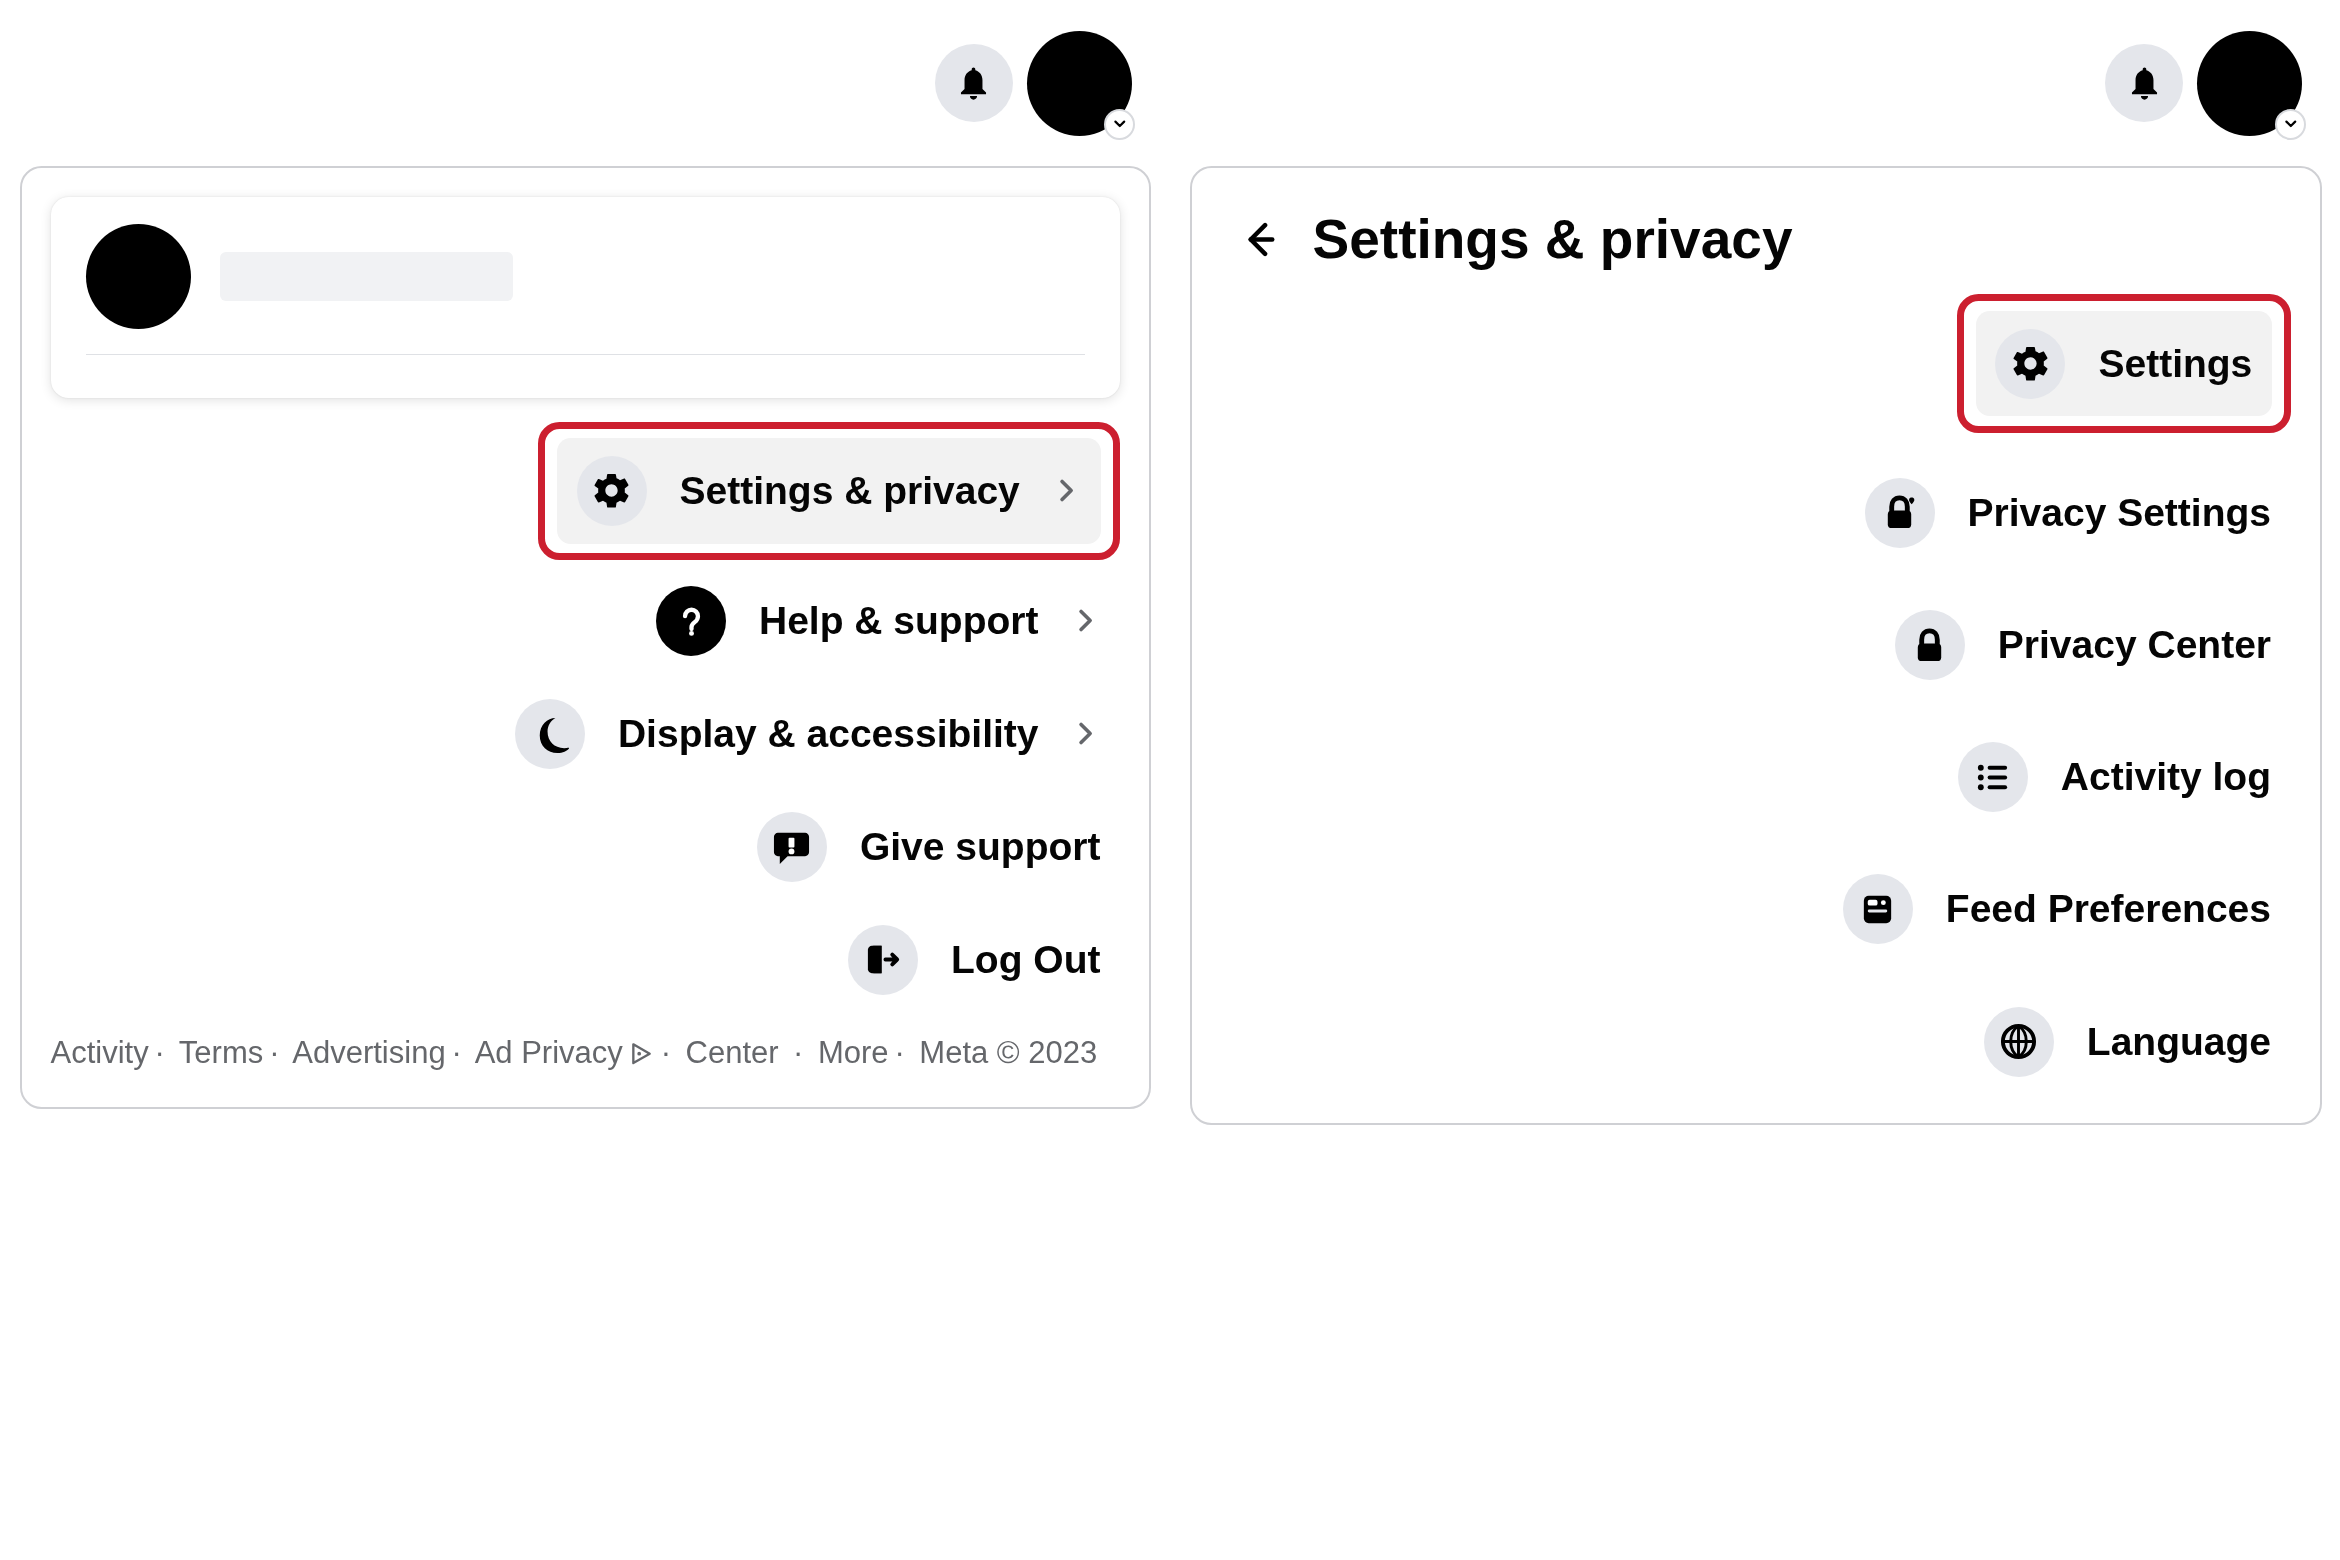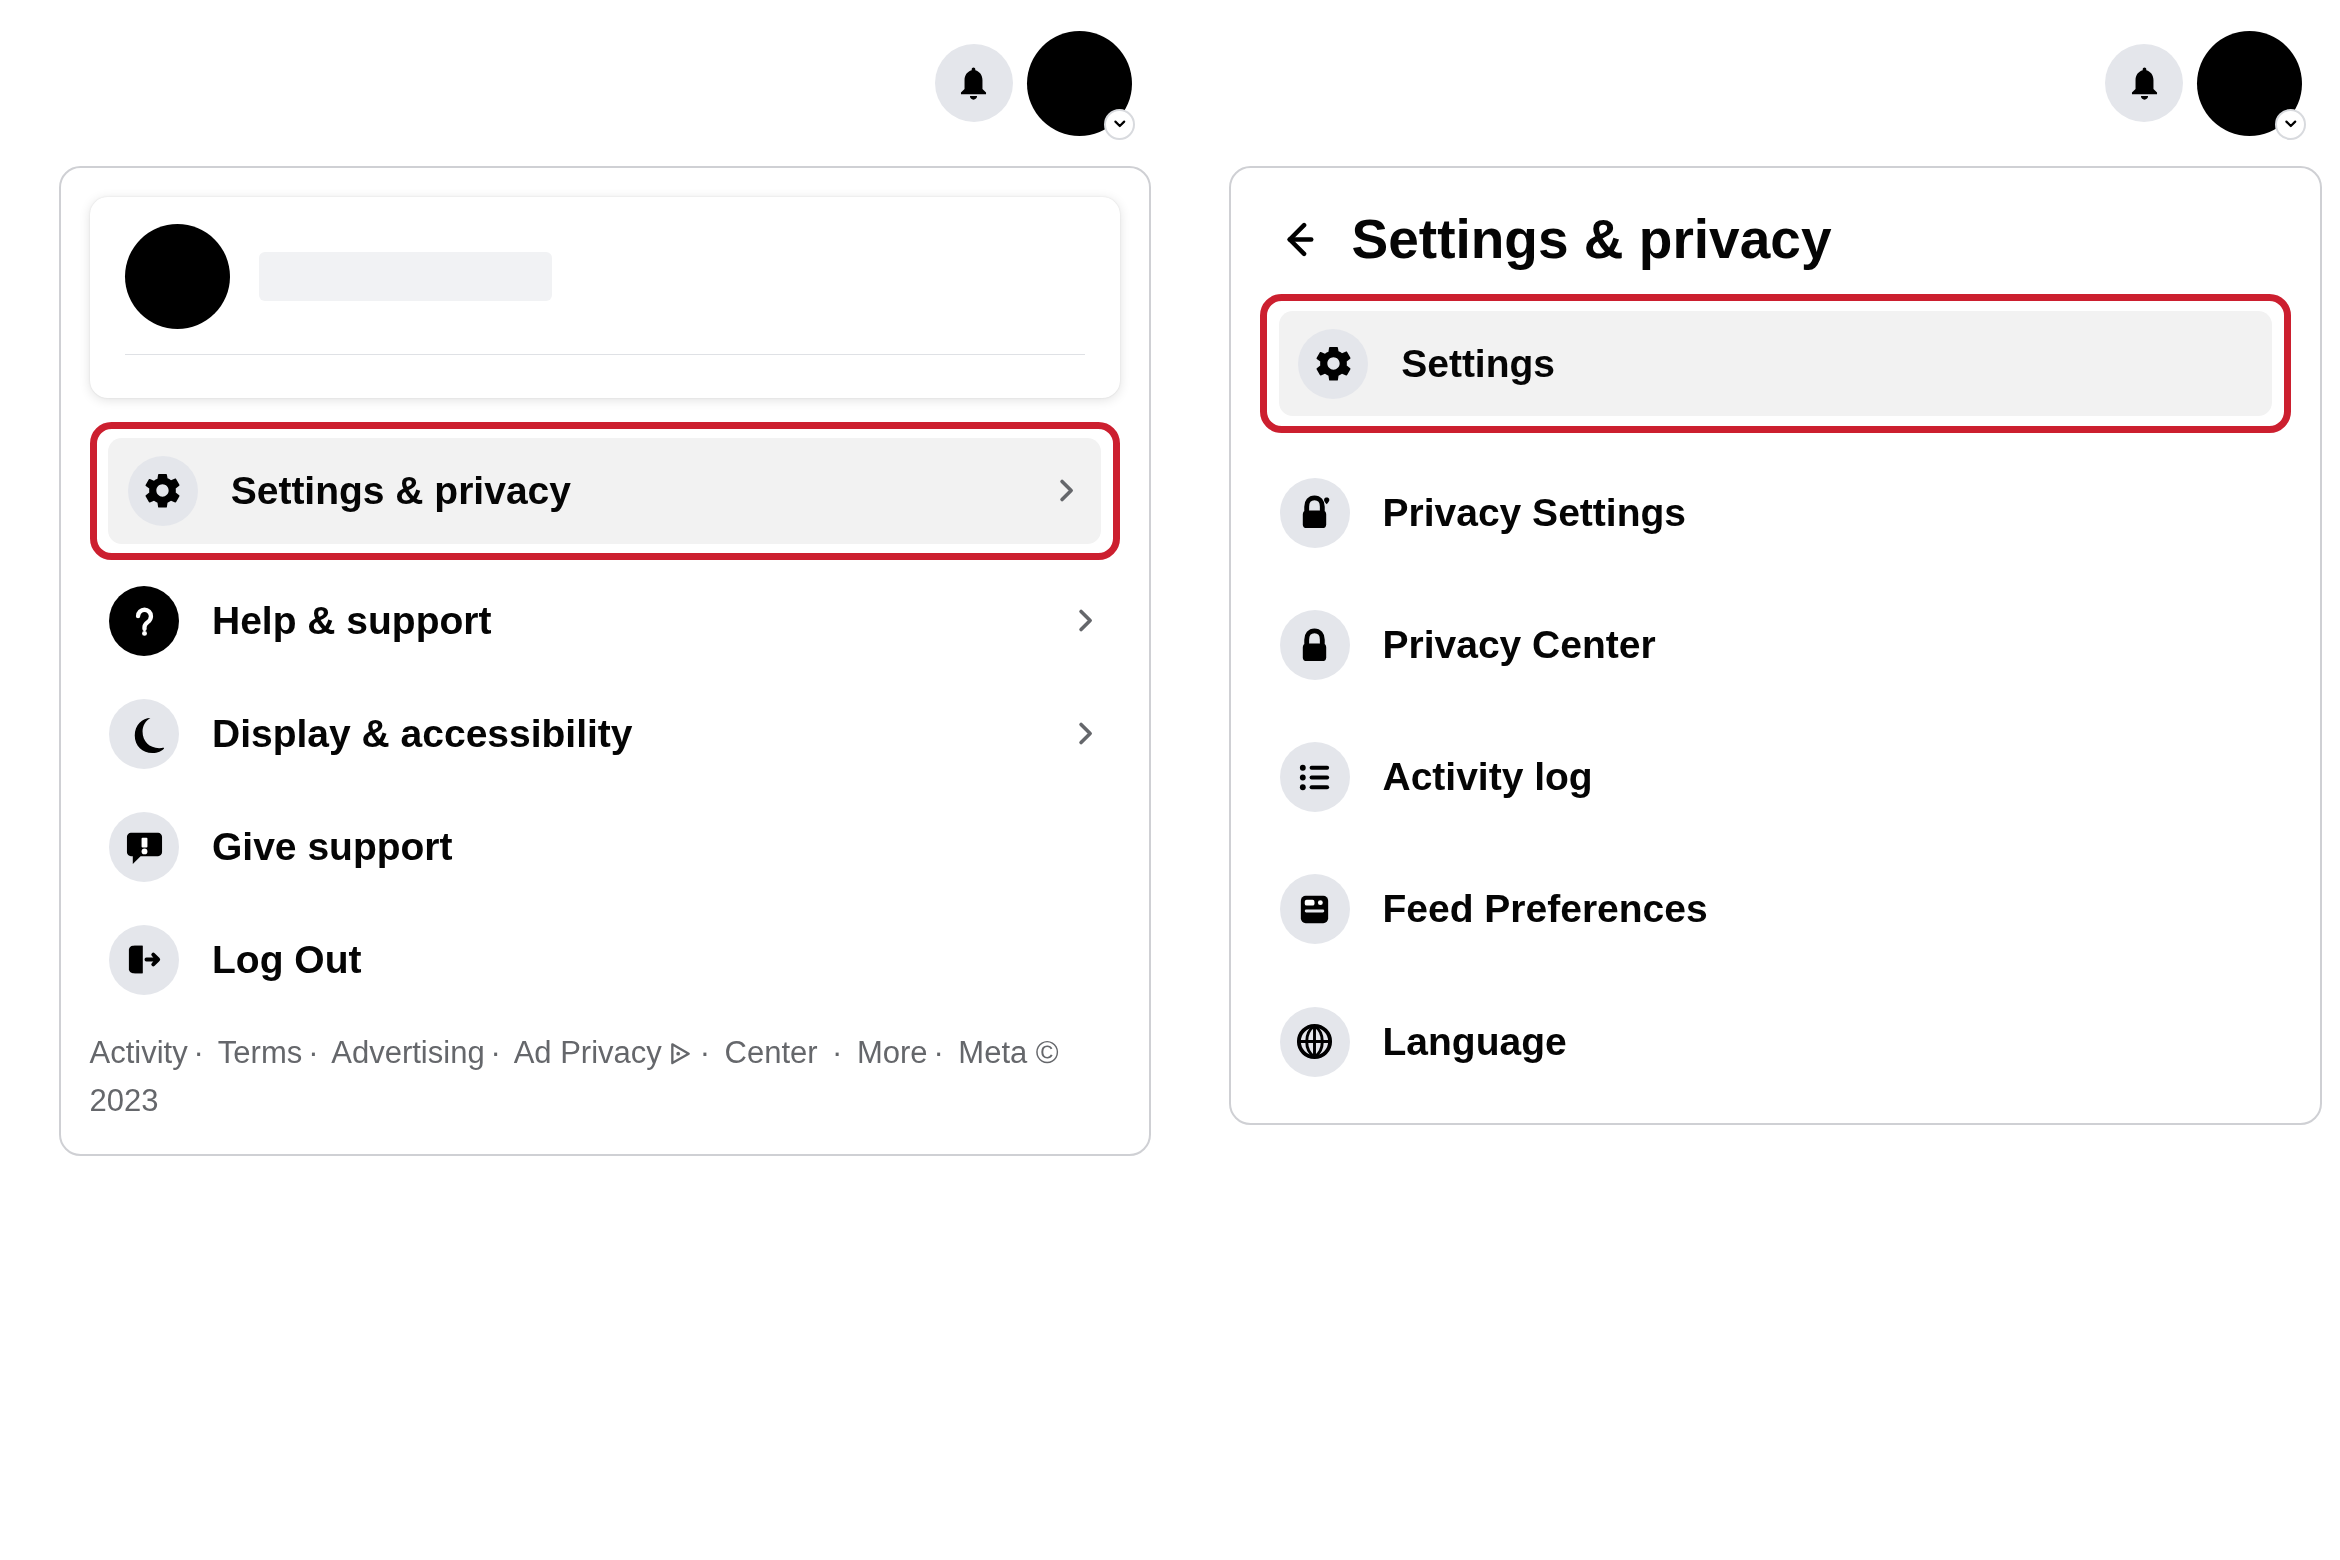--- a/index.html
+++ b/index.html
@@ -42,21 +42,20 @@
     width:31px; height:31px; border-radius:50%;
     background:#fff; border:2px solid #d8dade;
     display:flex; align-items:center; justify-content:center;
   }
   .card {
     border: 2px solid #cfd0d4;
     border-radius: 21.5px;
     background: #fff;
     padding: 29px;
     margin-top: 9.8px;
-    margin-left: 39px;
   }
   .profile-card {
     border-radius: 17.6px;
     box-shadow: 0 2px 11.7px rgba(0,0,0,0.12), 0 0 2px rgba(0,0,0,0.1);
     padding: 27px 35px 23.4px 35px;
     background:#fff;
     margin-bottom: 23.4px;
   }
   .profile-row {
     display:flex; align-items:center; gap:29px;
@@ -97,21 +96,21 @@
   }
   .footer a { color:#65676b; text-decoration:none; }
   .footer .dot { padding:0 5.9px; }
   
   .title-row {
     display:flex; align-items:center; gap:27px;
     padding: 9.8px 9.8px 23.4px 15.6px;
   }
   .title-text { font-size:55px; font-weight:800; color:#050505; }
   .back-arrow { width:49px; height:49px; display:flex; align-items:center; justify-content:center; cursor:pointer; }
-  .menu-list { display:flex; flex-direction:column; gap:27px; }
+  .menu-list { display:flex; flex-direction:column; gap:27px;align-items:flex-end; }
   .ad-choices-icon { display:inline-block; vertical-align:-2px; }
 </style>
 </head>
 <body>
 
 <svg width="0" height="0" style="position:absolute">
   <defs>
     <g id="svg-bell">
         <path d="M24 6c-1.1 0-2 .9-2 2v1.3C16.9 10.7 14 15 14 20v10l-4 4v2h28v-2l-4-4V20c0-5-2.9-9.3-8-10.7V8c0-1.1-.9-2-2-2zm0 36c2.2 0 4-1.8 4-4h-8c0 2.2 1.8 4 4 4z"></path>
       </g>

